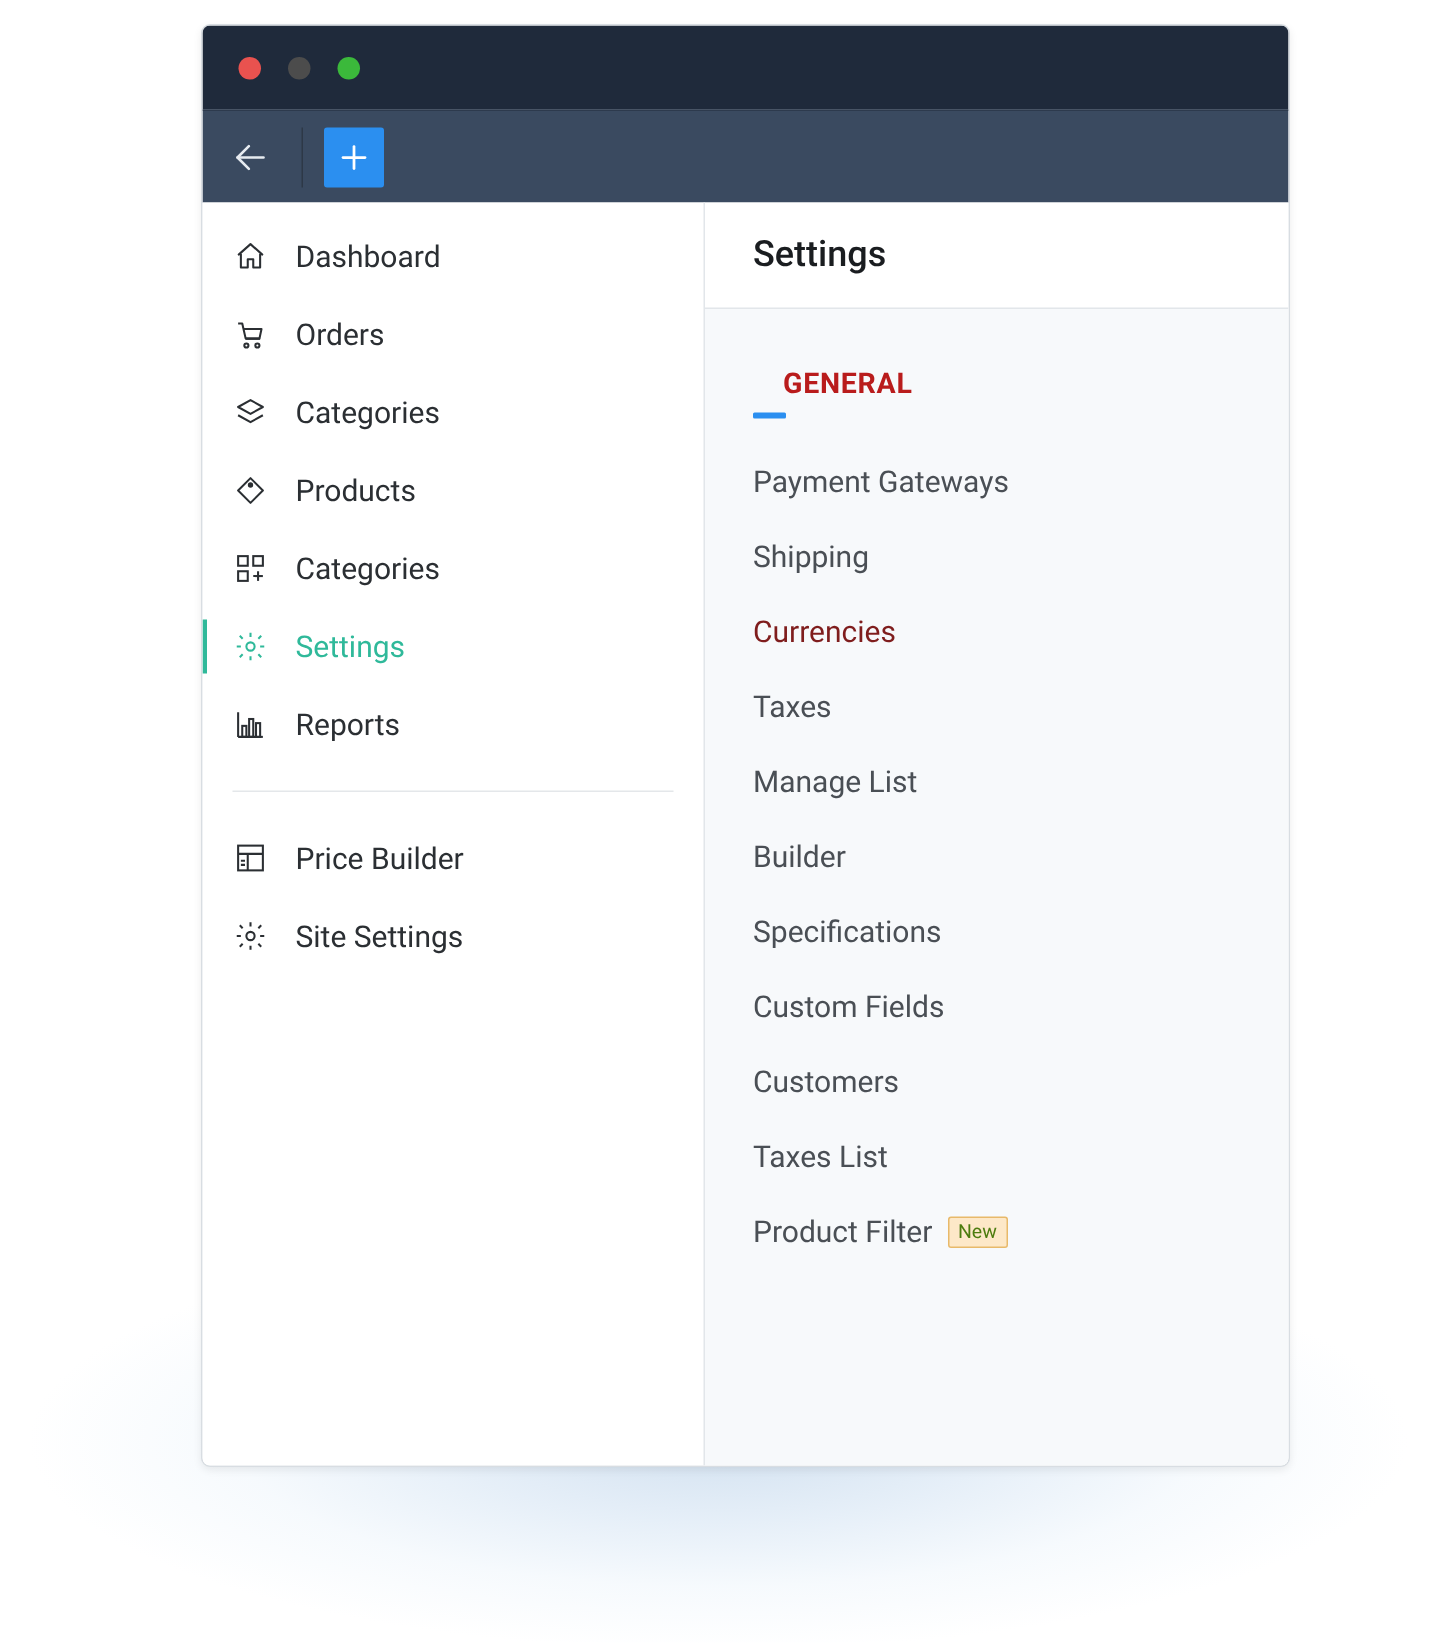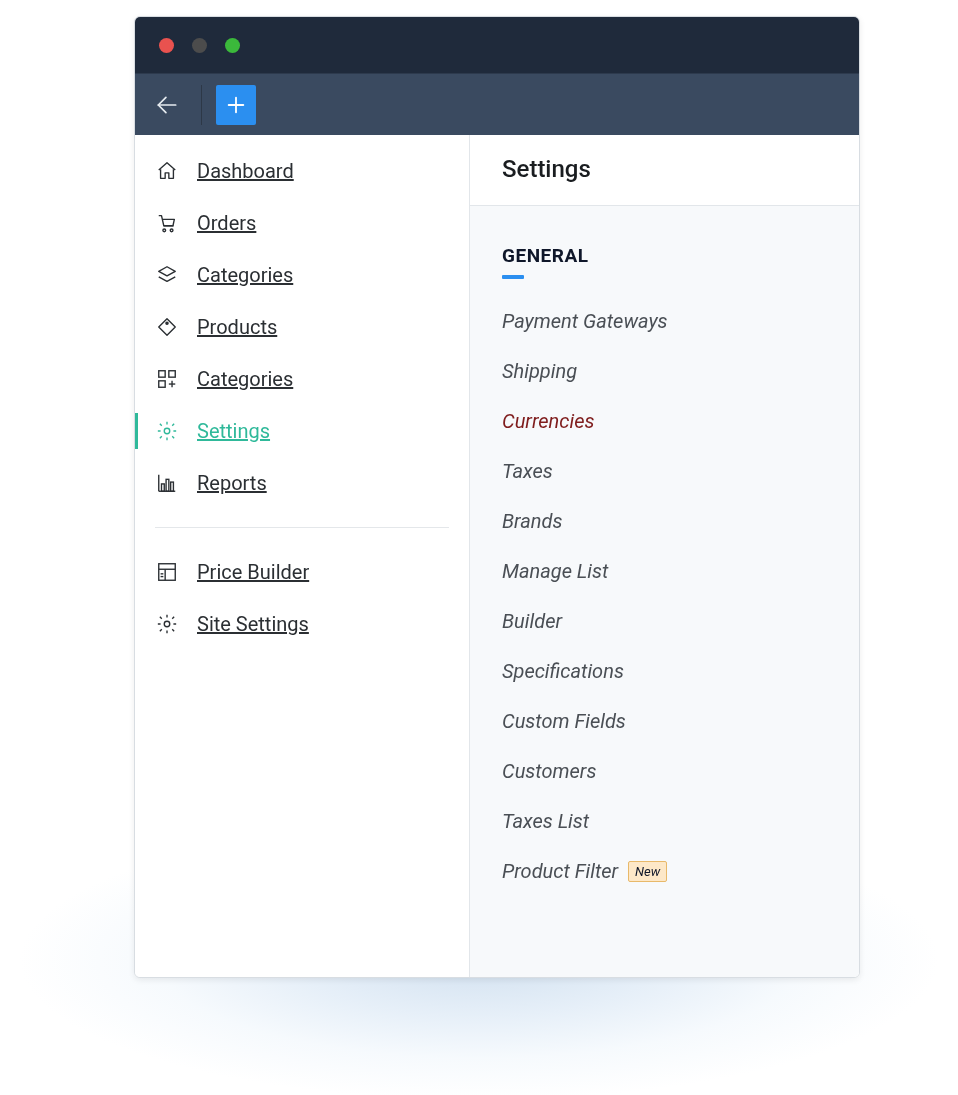--- a/index.html
+++ b/index.html
@@ -93,21 +93,20 @@
   }
   .nav-item {
     display: flex;
     align-items: flex-start;
     gap: 18px;
     padding: 14px 20px 14px 20px;
     cursor: pointer;
     color: #2b2f33;
     font-size: 20px;
     position: relative;
-    text-decoration: underline;
   }
   .nav-item .icon {
     width: 24px;
     height: 24px;
     display: flex;
     align-items: center;
     justify-content: center;
     color: #2b2f33;
     flex-shrink: 0;
   }
@@ -147,53 +146,53 @@
   .main-body {
     flex: 1;
     background: #f7f9fb;
     padding: 38px 32px;
     overflow-y: auto;
   }
   .section-title {
     font-size: 19px;
     font-weight: 700;
     letter-spacing: 0.5px;
-    color: #0f172a;
+    color: #b91c1c;
     margin-bottom: 8px;
+    margin-left: 20px;
   }
   .section-underline {
     width: 22px;
     height: 4px;
     background: #2b8ff0;
     border-radius: 1px;
     margin-bottom: 30px;
   }
   .settings-list {
     display: flex;
     flex-direction: column;
     gap: 26px;
   }
   .settings-item {
     font-size: 20px;
     color: #4a4f55;
     cursor: pointer;
     display: flex;
     align-items: center;
     gap: 10px;
-    font-style: italic;
   }
   .settings-item.active {
     color: #7f1d1d;
   }
   .badge {
     font-size: 13px;
     padding: 2px 6px;
     background: #fde8c8;
     border: 1px solid #e8b96a;
-    color: #0f172a;
+    color: #4d7c0f;
     border-radius: 2px;
   }
   svg { display: block; }
 </style>
 </head>
 <body>
 
 <div class="shadow-ellipse"></div>
 
 <div class="window">
@@ -343,23 +342,20 @@
           <div class="settings-item">
               <span>Shipping</span>
             </div>
           <div class="settings-item active">
               <span>Currencies</span>
             </div>
           <div class="settings-item">
               <span>Taxes</span>
             </div>
           <div class="settings-item">
-              <span>Brands</span>
-            </div>
-          <div class="settings-item">
               <span>Manage List</span>
             </div>
           <div class="settings-item">
               <span>Builder</span>
             </div>
           <div class="settings-item">
               <span>Specifications</span>
             </div>
           <div class="settings-item">
               <span>Custom Fields</span>

